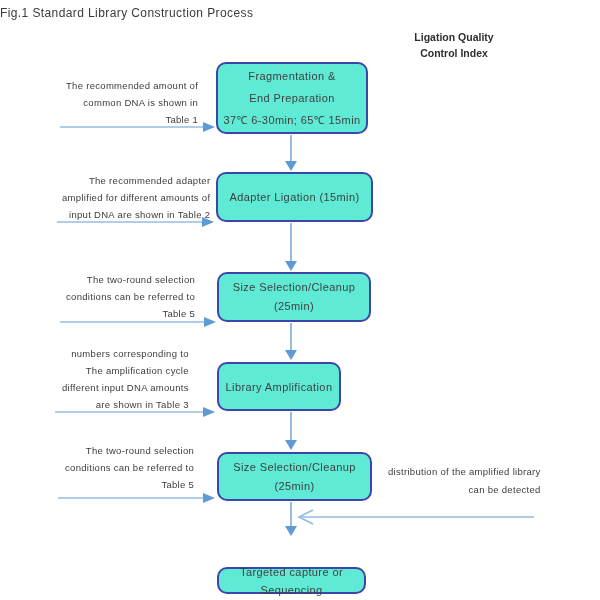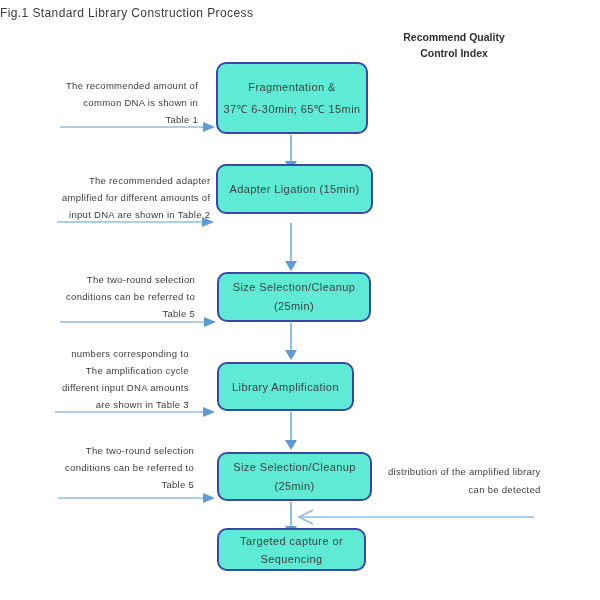--- a/index.html
+++ b/index.html
@@ -39,27 +39,27 @@
     align-items: center;
     text-align: center;
     font-size: 11px;
     letter-spacing: 0.4px;
     color: #3f3f3f;
     z-index: 2;
   }
   .step-box .ln { line-height: 20px; white-space: nowrap; }
   #box-fragmentation { left: 216px; top: 62px;  width: 152px; height: 72px; }
   #box-fragmentation .ln { line-height: 22px; }
-  #box-adapter       { left: 216px; top: 164px; width: 157px; height: 50px; }
+  #box-adapter       { left: 216px; top: 172px; width: 157px; height: 50px; }
   #box-size1         { left: 217px; top: 272px; width: 154px; height: 50px; }
   #box-size1 .ln     { line-height: 19px; }
-  #box-amplification { left: 217px; top: 362px; width: 137px; height: 49px; }
+  #box-amplification { left: 217px; top: 362px; width: 124px; height: 49px; }
   #box-size2         { left: 217px; top: 452px; width: 155px; height: 49px; }
   #box-size2 .ln     { line-height: 19px; }
-  #box-capture       { left: 217px; top: 528px; width: 149px; height: 43px; }
+  #box-capture       { left: 217px; top: 567px; width: 149px; height: 27px; }
   #box-capture .ln   { line-height: 18px; }
   .note {
     font-size: 9.5px;
     line-height: 17px;
     letter-spacing: 0.3px;
     color: #3c3c3c;
     white-space: nowrap;
     z-index: 2;
     text-align: right;
   }
@@ -82,26 +82,27 @@
   .open-head  { stroke: #92bce0; stroke-width: 1.6; fill: none; }
 </style>
 </head>
 <body>
 
 <div id="canvas">
 
   <div class="abs fig-title">Fig.1 Standard Library Construction Process</div>
 
   <div class="abs qc-header">
-    <div>Recommend Quality</div>
+    <div>Ligation Quality</div>
     <div>Control Index</div>
   </div>
 
   <div class="abs step-box" id="box-fragmentation">
     <div class="ln">Fragmentation &amp;</div>
+    <div class="ln">End Preparation</div>
     <div class="ln">37℃ 6-30min; 65℃  15min</div>
   </div>
 
   <div class="abs step-box" id="box-adapter">
     <div class="ln">Adapter Ligation (15min)</div>
   </div>
 
   <div class="abs step-box" id="box-size1">
     <div class="ln">Size Selection/Cleanup</div>
     <div class="ln">(25min)</div>

